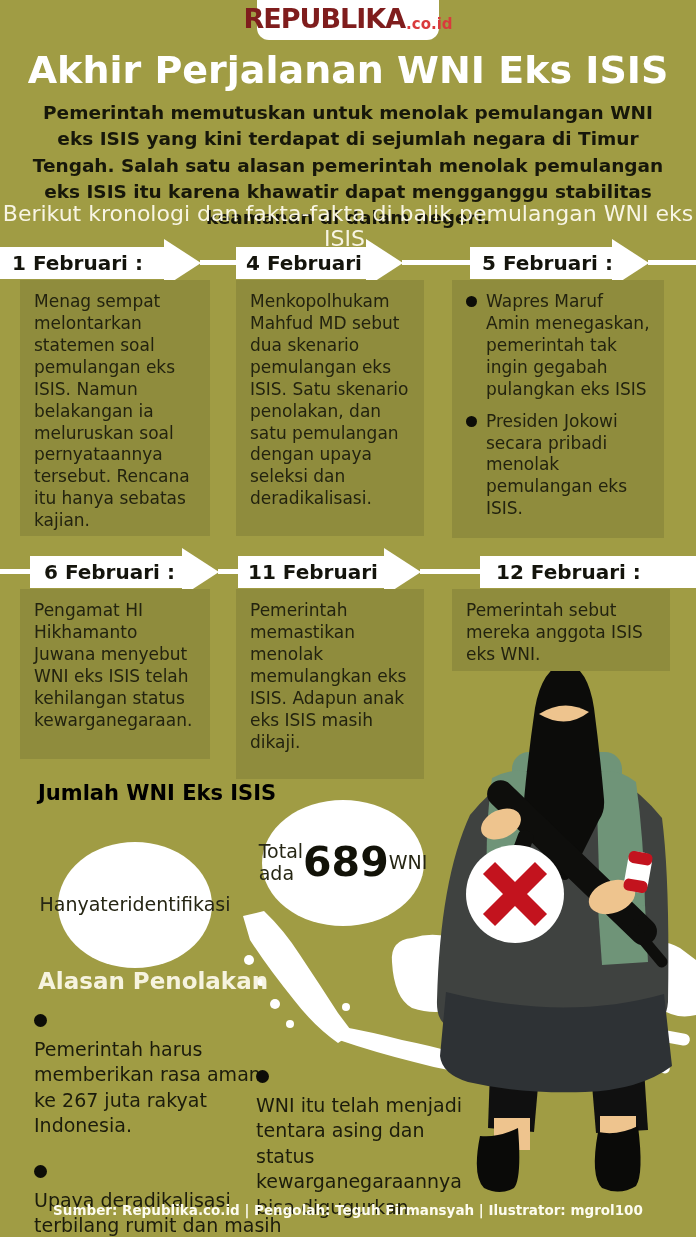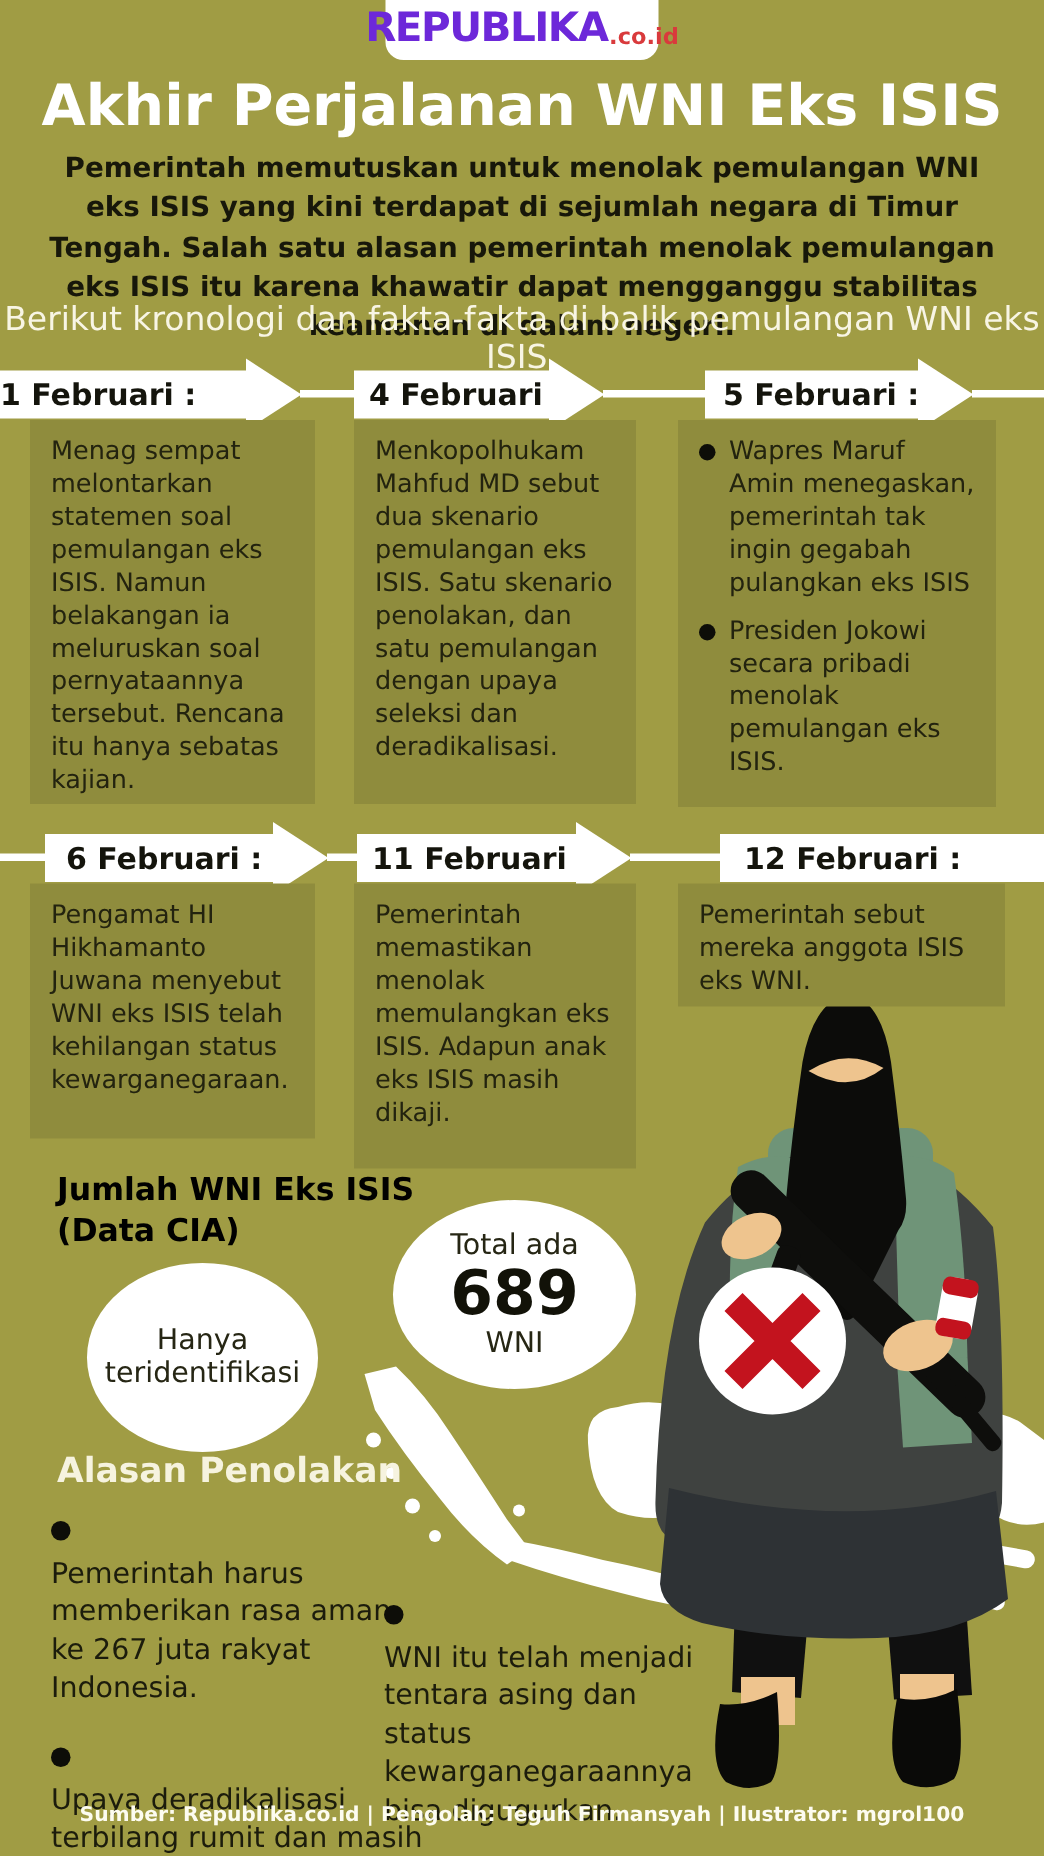--- a/index.html
+++ b/index.html
@@ -8,21 +8,21 @@
     background:#a09c44;
     font-family:"DejaVu Sans","Liberation Sans",sans-serif;
   }
   .abs{position:absolute;}
   
   .logo-box{
     left:257px;top:-14px;width:182px;height:54px;background:#ffffff;
     border-radius:12px;display:flex;align-items:flex-end;justify-content:center;
     padding-bottom:8px;box-sizing:border-box;z-index:3;
   }
-  .brand{font-size:27px;font-weight:900;color:#6d28d9;letter-spacing:-1px;line-height:1;}
+  .brand{font-size:27px;font-weight:900;color:#7f1d1d;letter-spacing:-1px;line-height:1;}
   .brand-suffix{font-size:15px;font-weight:700;color:#d93a3c;line-height:1;margin-left:1px;}
   .main-title{left:0;top:48px;width:696px;text-align:center;color:#ffffff;
     font-size:38px;font-weight:800;letter-spacing:0px;z-index:2;}
   .intro{left:24px;top:100px;width:648px;text-align:center;color:#17170a;
     font-size:18.5px;font-weight:700;line-height:1.42;z-index:2;}
   .subtitle{left:0;top:201px;width:696px;text-align:center;color:#f8f5e4;
     font-size:22px;font-weight:500;z-index:2;}
   
   .tl-bar{height:32px;background:#ffffff;display:flex;align-items:center;
     box-sizing:border-box;z-index:2;}
@@ -31,22 +31,22 @@
     border-bottom:24px solid transparent;border-left:37px solid #ffffff;z-index:2;}
   .tl-line{height:5px;background:#ffffff;z-index:2;}
   .tl-box{background:#8f8c3d;box-sizing:border-box;padding:11px 14px;
     color:#23230f;font-size:17px;line-height:1.29;z-index:2;}
   .tl-bullets{display:flex;flex-direction:column;gap:10px;}
   .b-item{display:flex;gap:9px;justify-content:center;}
   .b-dot{width:11px;height:11px;border-radius:50%;background:#0d0d08;flex:0 0 11px;margin-top:5px;}
   
   .stats-heading{left:38px;top:780px;width:260px;color:#000000;
     font-size:21px;font-weight:800;line-height:1.3;z-index:2;}
-  .ellipse{background:#ffffff;border-radius:50%;display:flex;flex-direction:column;
-    align-items:center;justify-content:center;text-align:right;color:#262614;z-index:2;}
+  .ellipse{background:#ffffff;border-radius:50%;display:flex;
+    align-items:center;justify-content:center;text-align:left;color:#262614;z-index:2;}
   .ellipse .small{font-size:19px;font-weight:500;line-height:1.15;}
   .ellipse .big{font-size:41px;font-weight:800;line-height:1.05;color:#121208;}
   .el-identified{left:58px;top:842px;width:154px;height:126px;}
   .el-total{left:262px;top:800px;width:162px;height:126px;}
   .reasons-heading{left:38px;top:968px;color:#f6f3df;font-size:23px;font-weight:800;z-index:2;}
   .reasons-left{left:34px;top:1008px;width:254px;display:flex;flex-direction:column;
     gap:20px;z-index:2;}
   .reason{display:flex;gap:10px;color:#1c1c0c;font-size:19px;line-height:1.34;flex-direction:column;}
   .r-dot{width:13px;height:13px;border-radius:50%;background:#0d0d08;flex:0 0 13px;margin-top:6px;}
   .reasons-right{left:256px;top:1064px;width:214px;z-index:2;}
@@ -115,21 +115,21 @@
 </svg>
 
 <div class="abs logo-box">
   <span class="brand">REPUBLIKA</span>
   <span class="brand-suffix">.co.id</span>
 </div>
 <div class="abs main-title">Akhir Perjalanan WNI Eks ISIS</div>
 <div class="abs intro">Pemerintah memutuskan untuk menolak pemulangan WNI eks ISIS yang kini terdapat di sejumlah negara di Timur Tengah. Salah satu alasan pemerintah menolak pemulangan eks ISIS itu karena khawatir dapat mengganggu stabilitas keamanan di dalam negeri.</div>
 <div class="abs subtitle">Berikut kronologi dan fakta-fakta di balik pemulangan WNI eks ISIS.</div>
 
-<div class="abs tl-bar" style="left:0;top:247px;width:164px;padding-left:0;">
+<div class="abs tl-bar" style="left:0;top:247px;width:164px;padding-left:12px;">
   <span>1 Februari :</span>
 </div>
 <div class="abs tl-arrow" style="left:164px;top:239px;"></div>
 <div class="abs tl-line" style="left:200px;top:260px;width:36px;"></div>
 
 <div class="abs tl-bar" style="left:236px;top:247px;width:130px;padding-left:10px;">
   <span>4 Februari :</span>
 </div>
 <div class="abs tl-arrow" style="left:366px;top:239px;"></div>
 <div class="abs tl-line" style="left:402px;top:260px;width:68px;"></div>
@@ -169,21 +169,20 @@
 <div class="abs tl-bar" style="left:480px;top:556px;width:216px;padding-left:16px;">
   <span>12 Februari :</span>
 </div>
 
 <div class="abs tl-box" style="left:20px;top:589px;width:190px;height:170px;">Pengamat HI Hikhamanto Juwana menyebut WNI eks ISIS telah kehilangan status kewarganegaraan.</div>
 <div class="abs tl-box" style="left:236px;top:589px;width:188px;height:190px;">Pemerintah memastikan menolak memulangkan eks ISIS. Adapun anak eks ISIS masih dikaji.</div>
 <div class="abs tl-box" style="left:452px;top:589px;width:218px;height:82px;">Pemerintah sebut mereka anggota ISIS eks WNI.</div>
 
 <div class="abs stats-heading">
   <div>Jumlah WNI Eks ISIS</div>
-  <div>(Data CIA)</div>
 </div>
 <div class="abs ellipse el-identified">
   <div class="small">Hanya</div>
   <div class="small">teridentifikasi</div>
 </div>
 <div class="abs ellipse el-total">
   <div class="small">Total ada</div>
   <div class="big">689</div>
   <div class="small">WNI</div>
 </div>

